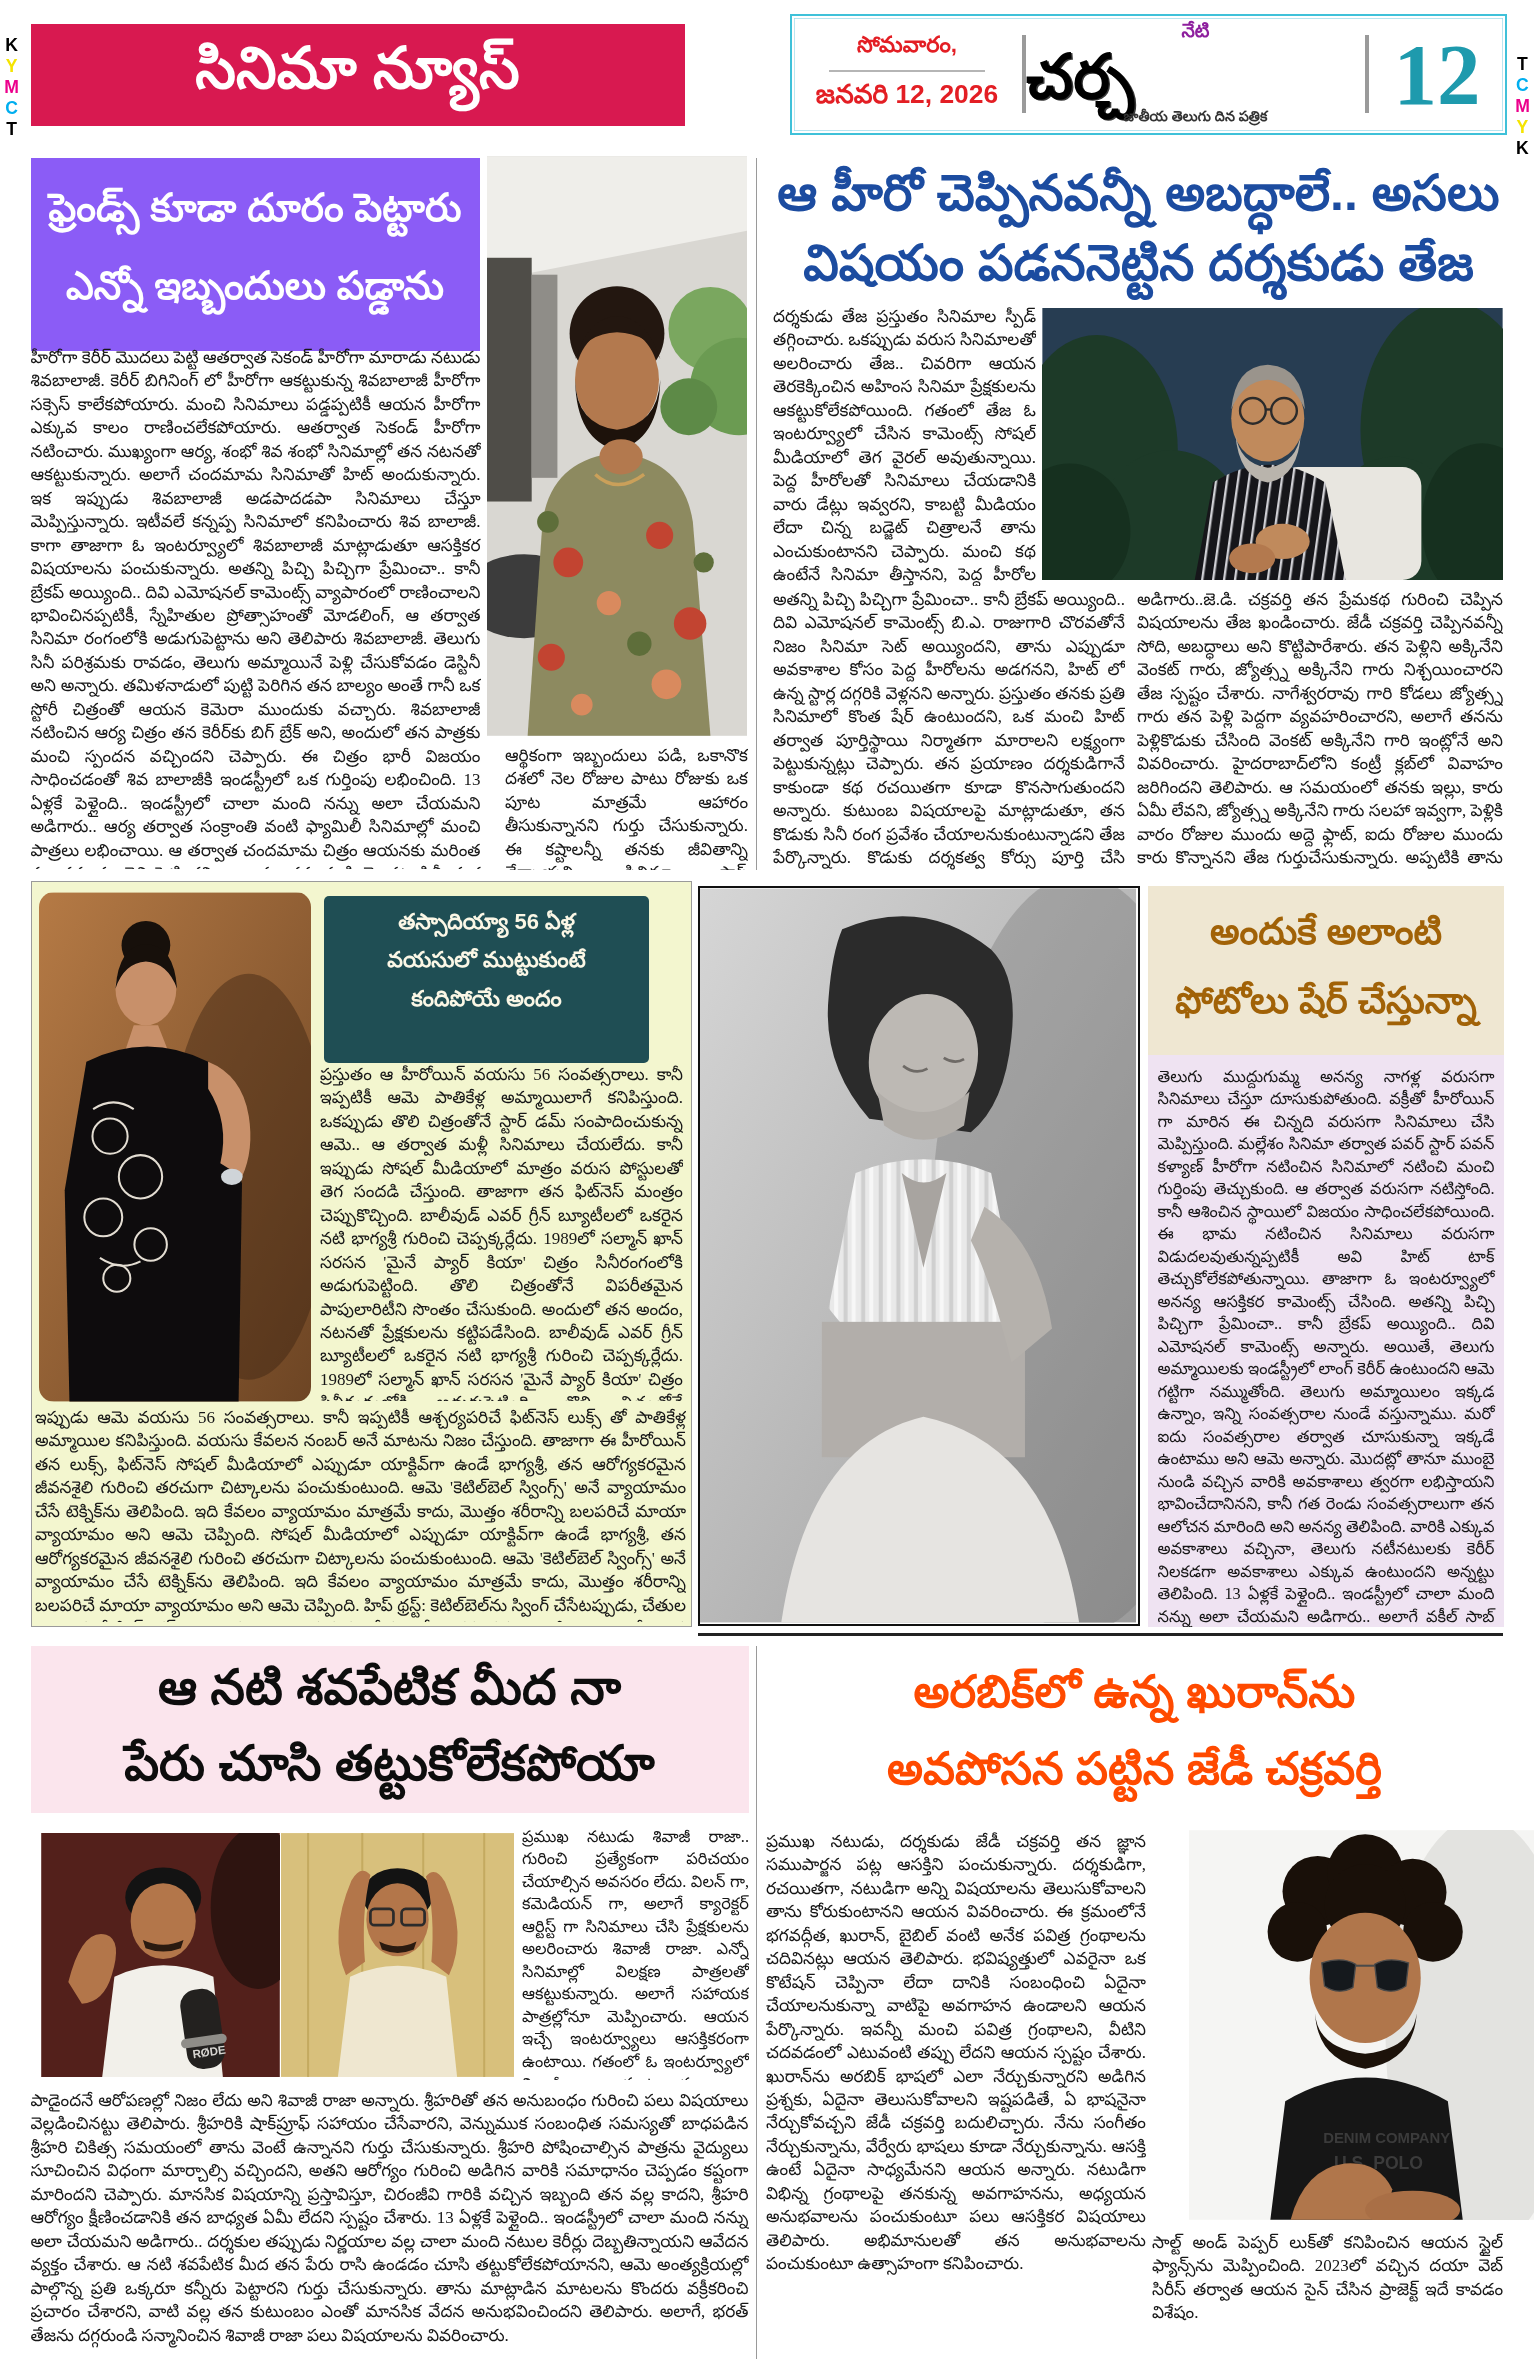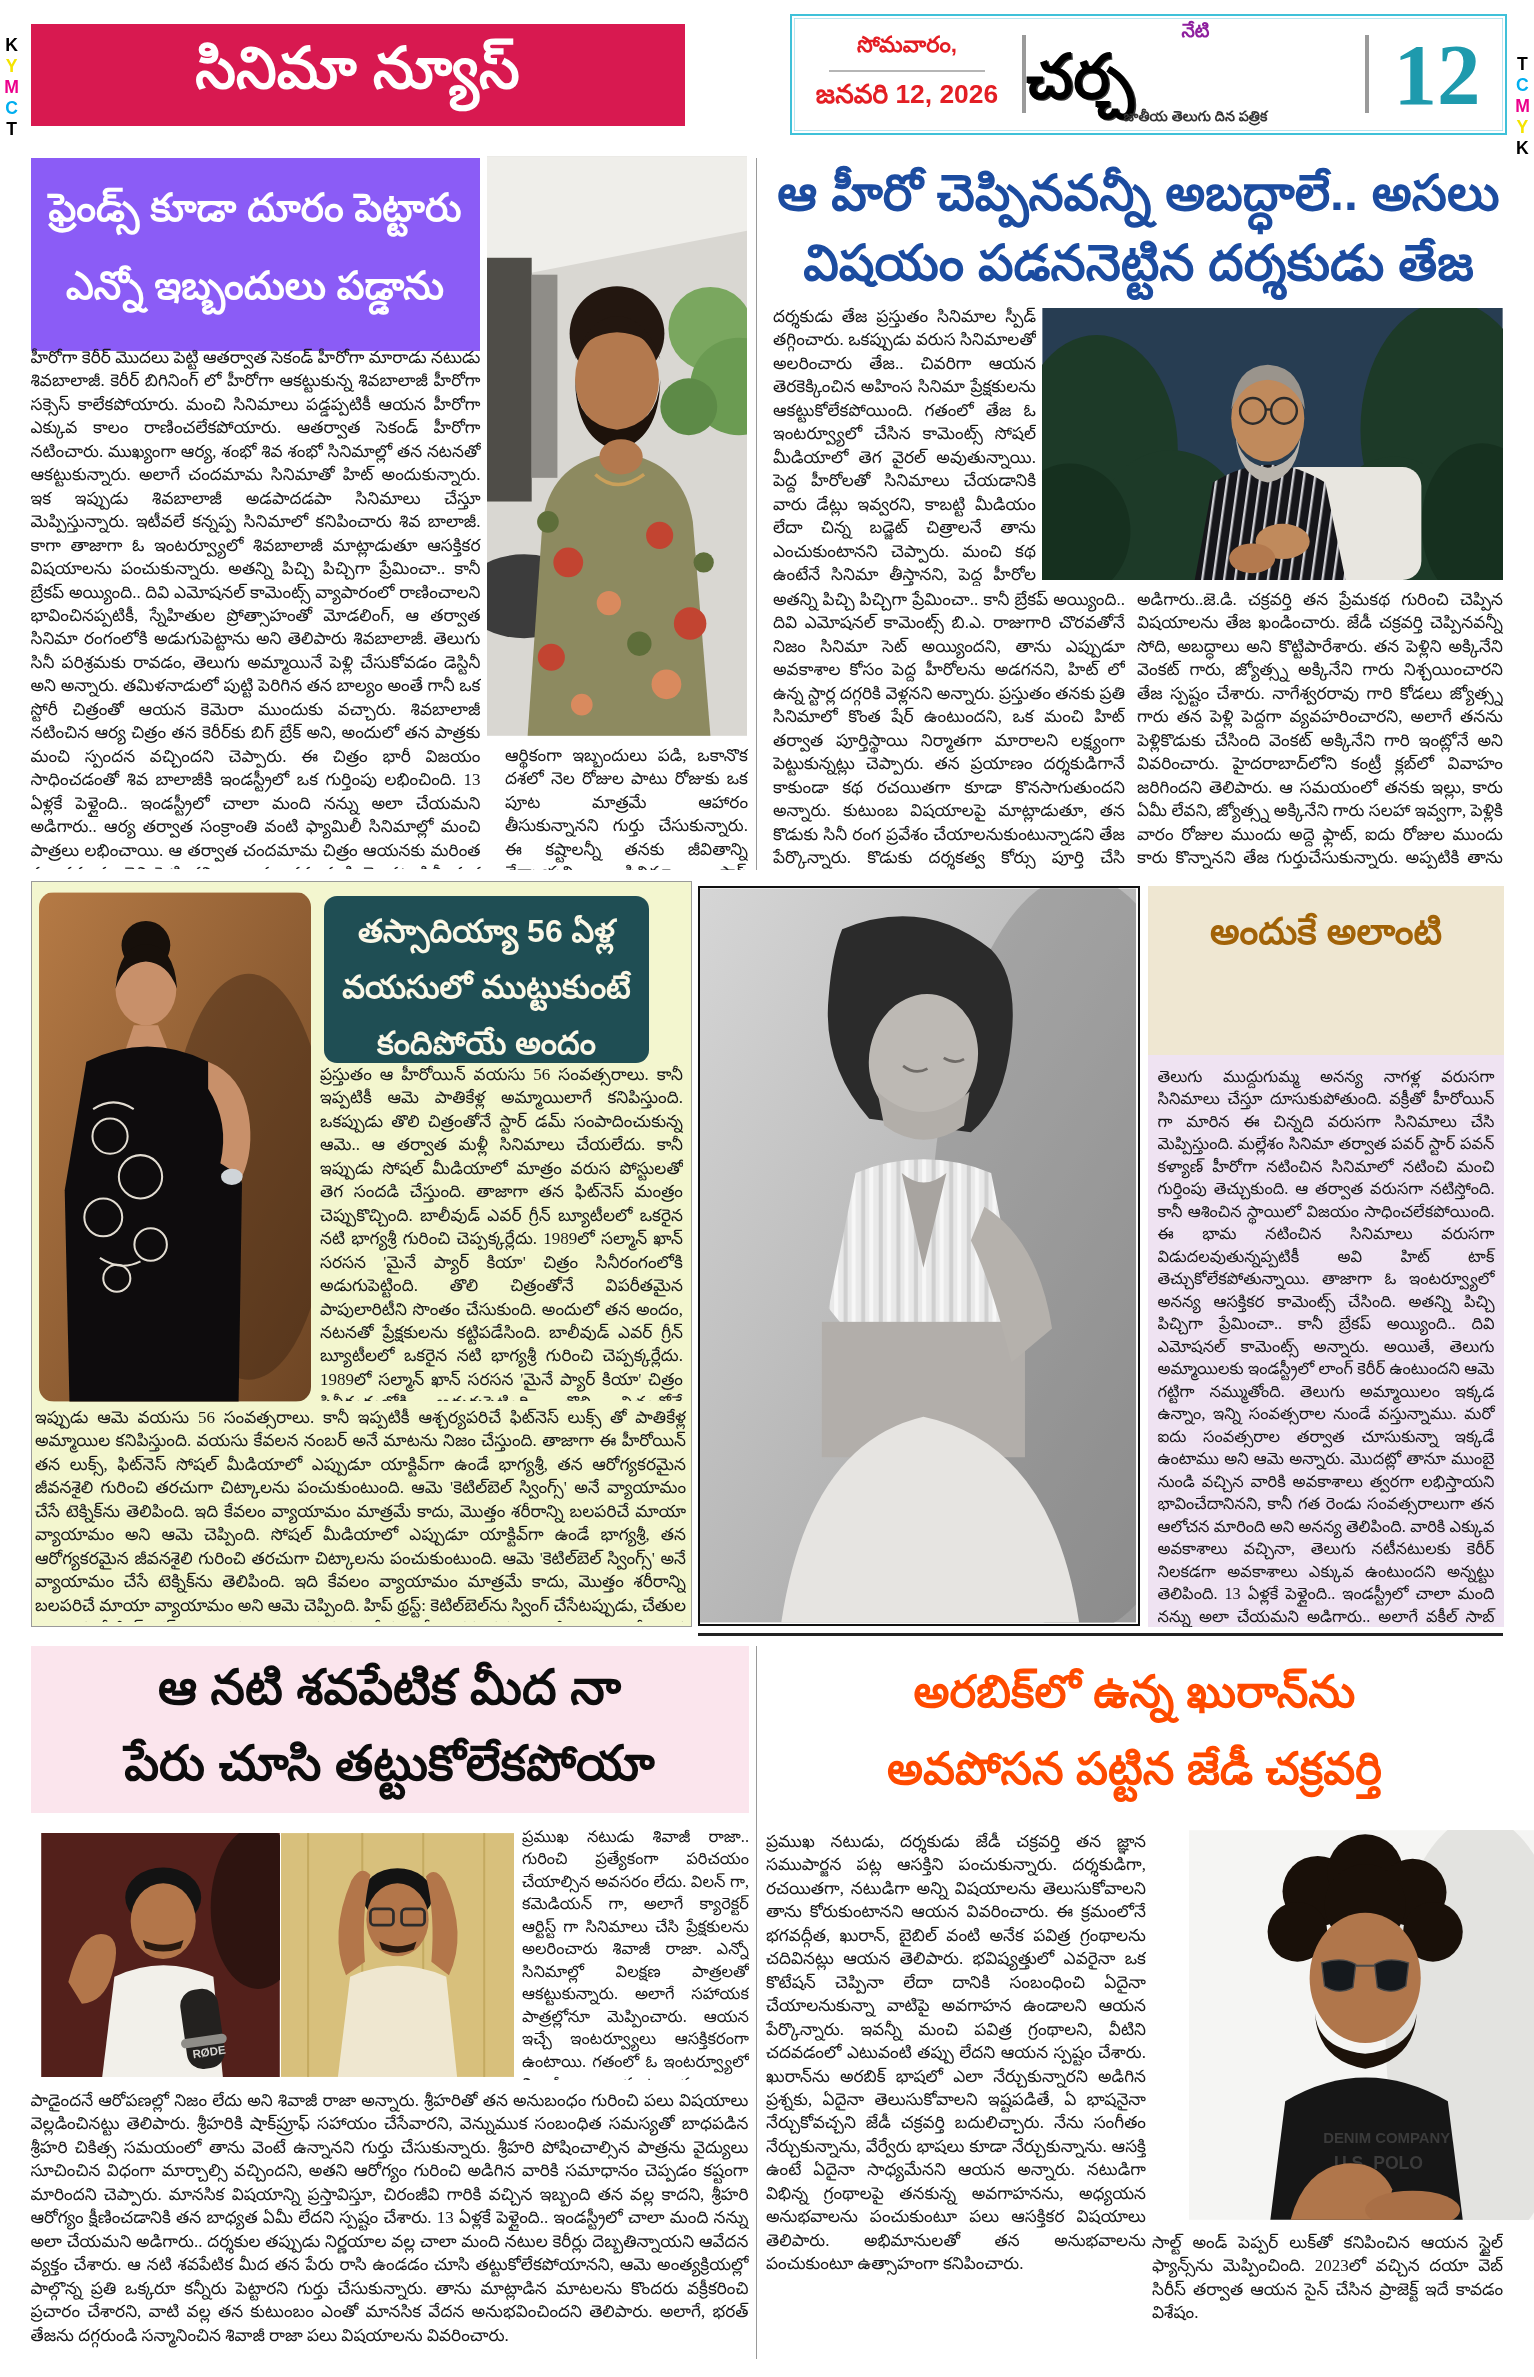--- a/index.html
+++ b/index.html
@@ -20,21 +20,21 @@
   .date-date{color:#E31E24;font-size:26.4px;font-weight:bold;font-family:"Liberation Sans",sans-serif;text-align:center}
   .date-rule{height:2px;background:#b5b5b5;margin:6.8px auto;width:156px}
   .masthead-top{color:#8E1F9E;font-size:19px;font-weight:bold;text-align:center;font-family:Liberation Sans, sans-serif}
   .masthead{color:#000000;font-size:62px;font-weight:bold;line-height:1.0;
             font-family:"Liberation Sans",sans-serif;text-shadow:1.4px 1.4px 0 #3a3a3a}
   .masthead-tag{color:#333;font-size:14.2px;font-weight:bold;text-align:center;font-family:"Liberation Sans",sans-serif}
   .pagenum{color:#1E9AAD;font-size:87px;font-weight:bold;font-family:"Liberation Serif",serif;line-height:1}
   .a1-hl{background:#8b5cf6;color:#fff;font-size:39px;line-height:2.0;text-align:center}
   .a2-hl{color:#1C4CA0;font-size:50px;line-height:1.4}
   .a3-card{background:#F3F6CF;border:0.7px solid #9a9a9a}
-  .a3-hl{background:#1F4E54;color:#FBF7E6;font-size:32px;line-height:1.75;border-radius:13px}
+  .a3-hl{background:#1F4E54;color:#FBF7E6;font-size:22px;line-height:1.75;border-radius:5px}
   .a4-hl{background:#EFE7D2;color:#a16207;font-size:37px;line-height:1.85}
   .a4-body{background:#EFE3F2;padding:11px 9.5px}
   .a5-hl{background:#FBE5ED;color:#0d0d0d;font-size:49px;line-height:1.55}
   .a6-hl{color:#FF4A00;font-size:45px;line-height:1.7}
   .photo{overflow:hidden}
   svg{display:block}
 </style>
 </head>
 <body>
 
@@ -228,20 +228,21 @@
     <path d="M230 420 Q330 380 430 420 L470 620 Q400 700 330 700 Q250 700 190 620 Z" fill="url(#sequin)"></path>
     <path d="M298 420 L330 560 L364 420 Q330 448 298 420 Z" fill="#a8a4a0"></path>
     <rect x="180" y="640" width="300" height="200" fill="#b2aeaa"></rect>
     <path d="M120 1084 Q160 820 330 780 Q520 820 560 1084 Z" fill="#e6e4e1"></path>
     <path d="M420 470 Q500 520 520 650 L460 700 Q430 580 400 520 Z" fill="#b5b1ac"></path>
   </svg>
 </div>
 
 <div class="abs hl a4-hl" style="left:1148px;top:886px;width:356px;height:165px;padding-top:12.2px">
   <div>అందుకే అలాంటి</div>
+  <div>ఫోటోలు షేర్ చేస్తున్నా</div>
 </div>
 <div class="abs body-text a4-body" style="left:1148px;top:1055px;width:356px;height:572px;box-sizing:border-box;font-size:16.3px">తెలుగు ముద్దుగుమ్మ అనన్య నాగళ్ల వరుసగా సినిమాలు చేస్తూ దూసుకుపోతుంది. వక్రీతో హీరోయిన్ గా మారిన ఈ చిన్నది వరుసగా సినిమాలు చేసి మెప్పిస్తుంది. మల్లేశం సినిమా తర్వాత పవర్ స్టార్ పవన్ కళ్యాణ్ హీరోగా నటించిన సినిమాలో నటించి మంచి గుర్తింపు తెచ్చుకుంది. ఆ తర్వాత వరుసగా నటిస్తోంది. కానీ ఆశించిన స్థాయిలో విజయం సాధించలేకపోయింది. ఈ భామ నటించిన సినిమాలు వరుసగా విడుదలవుతున్నప్పటికీ అవి హిట్ టాక్ తెచ్చుకోలేకపోతున్నాయి. తాజాగా ఓ ఇంటర్వ్యూలో అనన్య ఆసక్తికర కామెంట్స్ చేసింది. అతన్ని పిచ్చి పిచ్చిగా ప్రేమించా.. కానీ బ్రేకప్ అయ్యింది.. దివి ఎమోషనల్ కామెంట్స్ అన్నారు. అయితే, తెలుగు అమ్మాయిలకు ఇండస్ట్రీలో లాంగ్ కెరీర్ ఉంటుందని ఆమె గట్టిగా నమ్ముతోంది. తెలుగు అమ్మాయిలం ఇక్కడ ఉన్నాం, ఇన్ని సంవత్సరాల నుండే వస్తున్నాము. మరో ఐదు సంవత్సరాల తర్వాత చూసుకున్నా ఇక్కడే ఉంటాము అని ఆమె అన్నారు. మొదట్లో తానూ ముంబై నుండి వచ్చిన వారికి అవకాశాలు త్వరగా లభిస్తాయని భావించేదానినని, కానీ గత రెండు సంవత్సరాలుగా తన ఆలోచన మారింది అని అనన్య తెలిపింది. వారికి ఎక్కువ అవకాశాలు వచ్చినా, తెలుగు నటీనటులకు కెరీర్ నిలకడగా అవకాశాలు ఎక్కువ ఉంటుందని అన్నట్టు తెలిపింది. 13 ఏళ్లకే పెళ్లైంది.. ఇండస్ట్రీలో చాలా మంది నన్ను అలా చేయమని అడిగారు.. అలాగే వకీల్ సాబ్ వంటి సినిమాలలో నటించిన అనన్య తన పాత్రల గురించి మాట్లాడుతూ.. మొదట్లో ఇలాంటి క్యారెక్టర్లు వద్దని భావించేదాన్ని, కానీ ఇప్పుడు ఆ ఆలోచన మారిందని చెప్పింది. నటిగా ఎదగాలన్న తపన పెరిగిందని, ప్రాధాన్యత పాత్రలతో పాటు గ్లామర్ పాత్రలు కూడా చేస్తానని చెప్పింది. నటులు 360 డిగ్రీల్లో కనిపించాలి.. అందుకే తాను గ్లామరస్ ఫోటోలను కూడా షేర్ చేస్తున్నట్టు తెలిపింది. అందుకే సోషల్ మీడియాలో గ్లామరస్ ఫోటోలను షేర్ చేస్తున్నా అని తెలిపింది. ఆమె కామెంట్స్ ఇప్పుడు సోషల్ మీడియాలో వైరల్ గా మారాయి.</div>
 
 <div class="abs" style="left:698px;top:1633px;width:805px;height:2.7px;background:#222"></div>
 
 <div class="abs hl a5-hl" style="left:30.5px;top:1646px;width:718px;height:163px;padding-top:4.1px">
   <div>ఆ నటి శవపేటిక మీద నా</div>
   <div>పేరు చూసి తట్టుకోలేకపోయా</div>
 </div>
 

